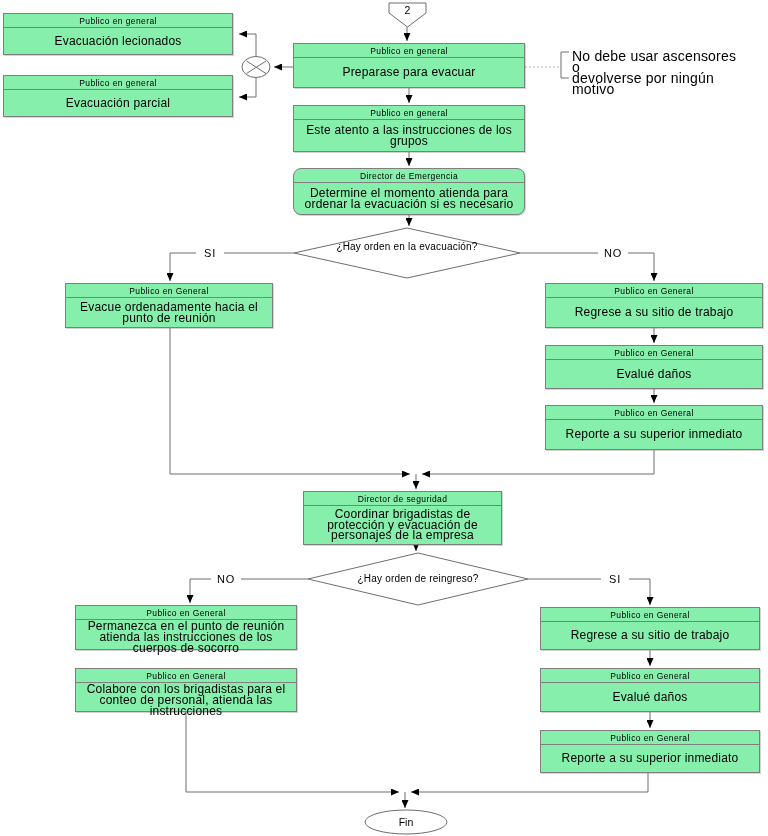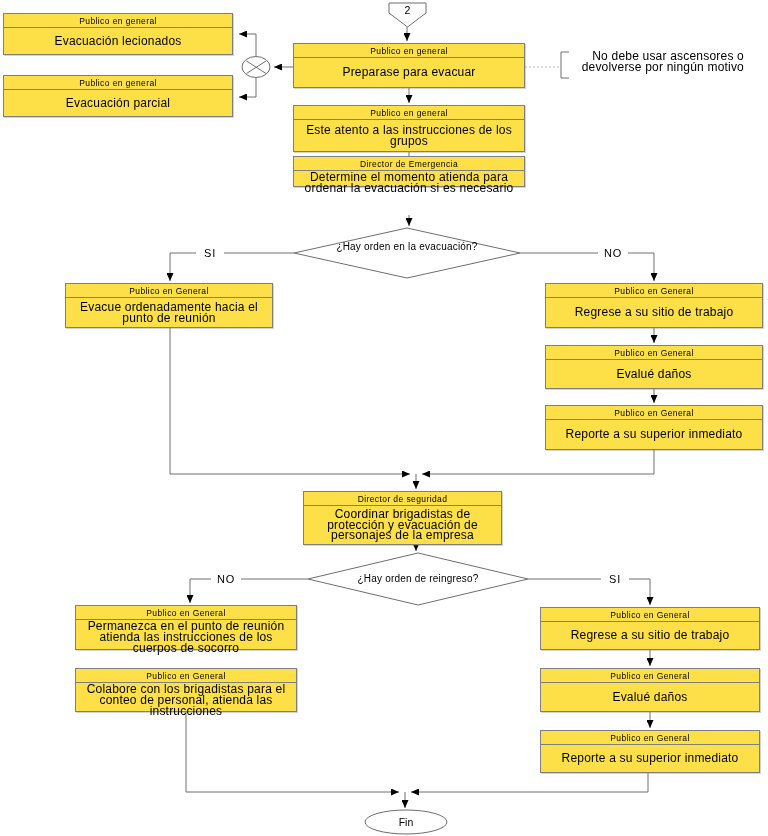--- a/index.html
+++ b/index.html
@@ -2,38 +2,38 @@
 <html><head>
 <meta charset="utf-8">
 <style>
   html,body { margin:0; padding:0; background:#ffffff; }
   #canvas {
     position:relative; width:768px; height:836px; background:#ffffff;
     font-family:"Liberation Sans", sans-serif; color:#000; overflow:hidden;
   }
   #wires { position:absolute; left:0; top:0; }
   .node {
-    position:absolute; box-sizing:border-box; background:#fde047;
+    position:absolute; box-sizing:border-box; background:#86efac;
     border:1px solid #7f7f7f; box-shadow:1px 1px 0 rgba(128,128,128,.35);
     display:flex; flex-direction:column;
   }
   .node .hd {
     border-bottom:1px solid #7f7f7f; font-size:8.5px; letter-spacing:.4px;
     text-align:center; padding:2px 2px 1px; line-height:10px; flex:0 0 auto;
   }
   .node .bd {
     flex:1 1 auto; display:flex; align-items:center; justify-content:center;
     text-align:center; font-size:12px; letter-spacing:.2px; line-height:10.8px;
     padding:1px 4px;
   }
   .lbl { position:absolute; color:#000; }
   .edge-lbl { font-size:11px; letter-spacing:.8px; background:#ffffff; padding:0 2px; text-align:center; }
   .decision-lbl { font-size:10px; line-height:11.5px; letter-spacing:.2px; text-align:center; }
   .shape-lbl { font-size:10.5px; text-align:center; }
-  .note-lbl { font-size:12px; line-height:11px; white-space:pre-line; text-align:right; letter-spacing:.2px; }
+  .note-lbl { font-size:14px; line-height:11px; white-space:pre-line; text-align:left; letter-spacing:.2px; }
 </style>
 </head>
 <body>
 
 <div id="canvas">
 
   <svg id="wires" width="768" height="836" viewBox="0 0 768 836" xmlns="http://www.w3.org/2000/svg">
     <defs>
       <marker id="ah" markerWidth="9" markerHeight="7" refX="8" refY="3.5" orient="auto" markerUnits="userSpaceOnUse">
         <polygon points="0,0 8,3.5 0,7" fill="#000000"></polygon>
@@ -88,21 +88,21 @@
   <div class="node" style="left:293px; top:43px; width:232px; height:45px;">
     <div class="hd">Publico en general</div>
     <div class="bd">Preparase para evacuar</div>
   </div>
 
   <div class="node" style="left:293px; top:105px; width:232px; height:47px;">
     <div class="hd">Publico en general</div>
     <div class="bd">Este atento a las instrucciones de los grupos</div>
   </div>
 
-  <div class="node" style="left:293px; top:156px; width:232px; height:31px;">
+  <div class="node" style="left:293px; top:168px; width:232px; height:47px;border-radius:8px;">
     <div class="hd">Director de Emergencia</div>
     <div class="bd">Determine el momento atienda para ordenar la evacuación si es necesario</div>
   </div>
 
   <div class="node" style="left:65px; top:283px; width:208px; height:45px;">
     <div class="hd">Publico en General</div>
     <div class="bd">Evacue ordenadamente hacia el punto de reunión</div>
   </div>
 
   <div class="node" style="left:545px; top:283px; width:218px; height:45px;">

